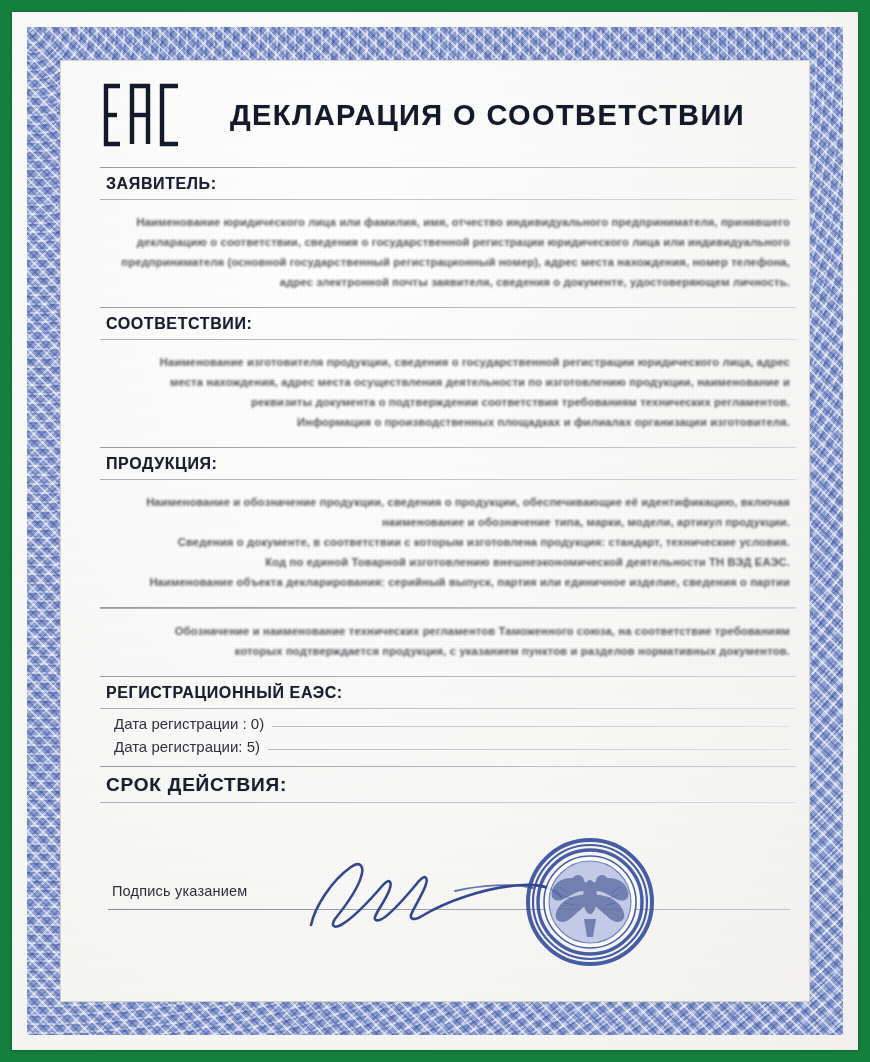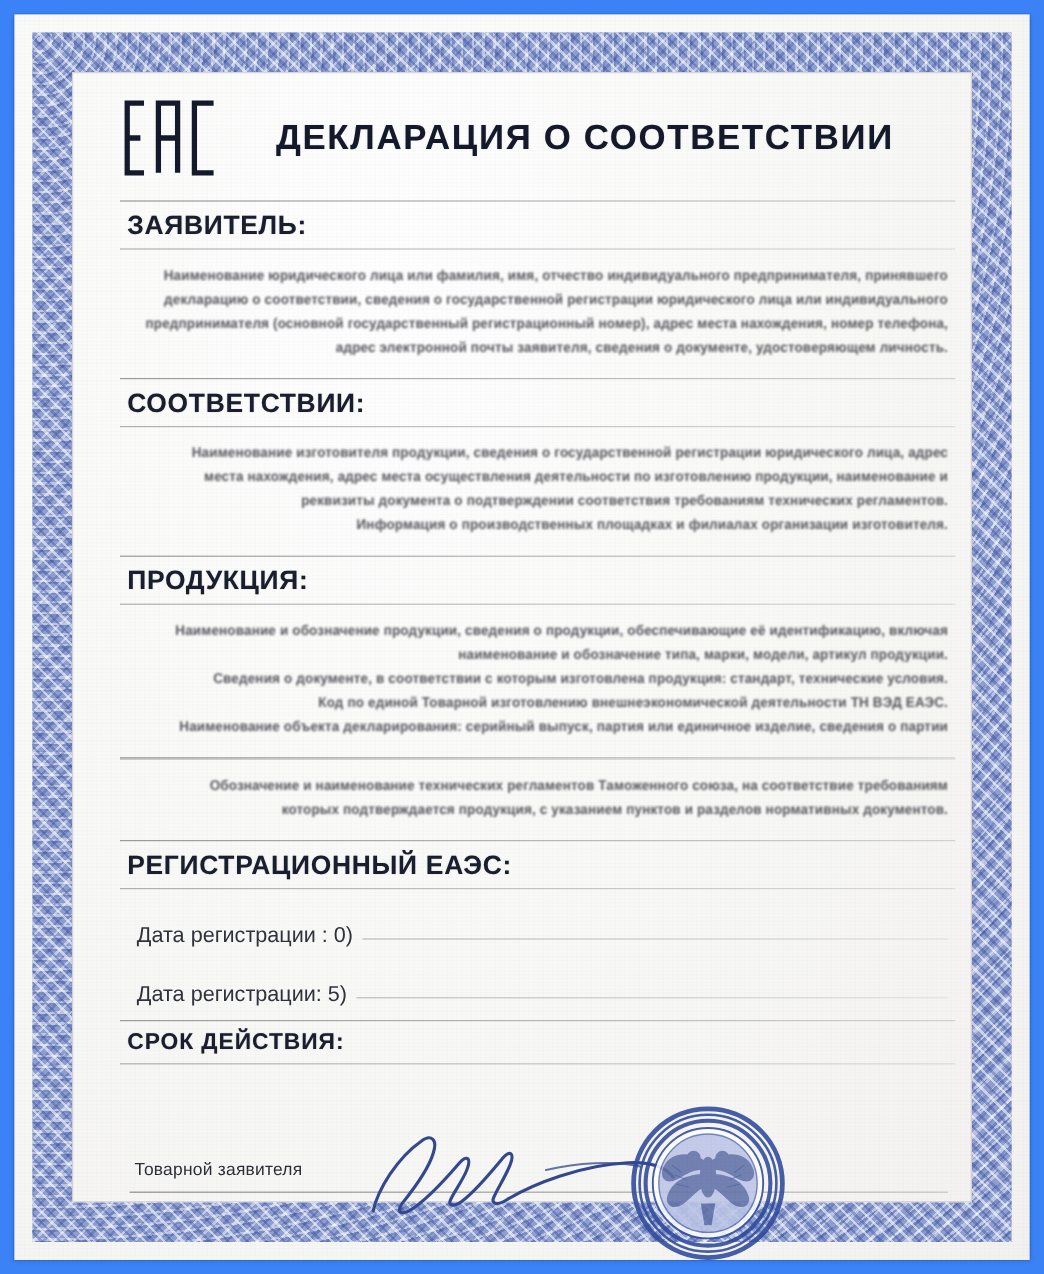--- a/index.html
+++ b/index.html
@@ -12,21 +12,21 @@
     height: 1062px;
     font-family: "Liberation Sans", sans-serif;
     overflow: hidden;
   }
 
   
   #page {
     position: relative;
     width: 870px;
     height: 1062px;
-    background: #3b82f6;
+    background: #15803d;
     box-sizing: border-box;
     text-decoration: underline;
   }
 
   .paper {
     position: absolute;
     left: 12px;
     top: 12px;
     width: 846px;
     height: 1038px;
@@ -121,21 +121,21 @@
   .section { margin-top: 11px; }
   .rule {
     height: 1px;
     width: 100%;
     background: linear-gradient(90deg,#9a9a9a 0%, #b9b9b9 55%, #d2d2d2 100%);
   }
   .rule.thin {
     background: linear-gradient(90deg,#b0b0b0 0%, #c9c9c9 60%, #dcdcdc 100%);
   }
   .section-heading {
-    font-size: 22px;
+    font-size: 16px;
     font-weight: bold;
     letter-spacing: 0.6px;
     color: #1a1f30;
     padding: 7px 0 6px 6px;
     text-shadow: 0 0 1px rgba(0,0,0,0.3);
   }
   .section-heading.blurry {
     filter: blur(0.45px);
   }
   .section-heading.big {
@@ -164,26 +164,25 @@
   }
 
   
   .field-row {
     display: flex;
     align-items: baseline;
     gap: 8px;
     padding: 6px 6px 0 14px;
   }
   .field-label {
-    font-size: 18px;
+    font-size: 15px;
     color: #30323d;
     white-space: nowrap;
     filter: blur(0.5px);
     font-weight: 500;
-    margin-top: 22px;
   }
   .field-line {
     flex: 1 1 auto;
     height: 1px;
     background: linear-gradient(90deg,#bdbdbd 0%, #d4d4d4 70%, #e2e2e2 100%);
     transform: translateY(-2px);
   }
 
   
   .sign-area {
@@ -313,21 +312,21 @@
         </div>
       </div>
 
       <div class="section">
         <div class="rule"></div>
         <div class="section-heading big">СРОК ДЕЙСТВИЯ:</div>
         <div class="rule thin"></div>
       </div>
 
       <div class="sign-area">
-        <div class="sign-label">Товарной заявителя</div>
+        <div class="sign-label">Подпись указанием</div>
         <div class="sign-line"></div>
 
         <svg class="signature-svg" viewBox="0 0 290 80">
           <g fill="none" stroke="#34488f" stroke-linecap="round" stroke-linejoin="round">
             <path d="M6 70 C10 52, 26 26, 46 12 C54 6, 60 10, 56 22
                      C52 36, 38 54, 30 64 C26 70, 28 74, 36 70
                      C50 62, 66 44, 78 30 C84 23, 88 26, 84 36
                      C80 46, 72 56, 70 62 C69 66, 73 67, 80 62
                      C92 53, 104 38, 114 26 C120 19, 124 22, 120 32
                      C116 42, 108 54, 106 60 C105 64, 109 66, 117 61

